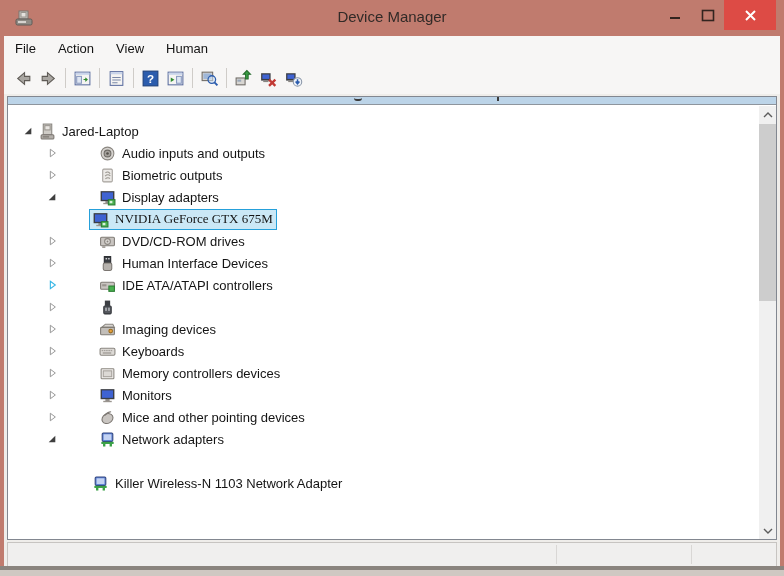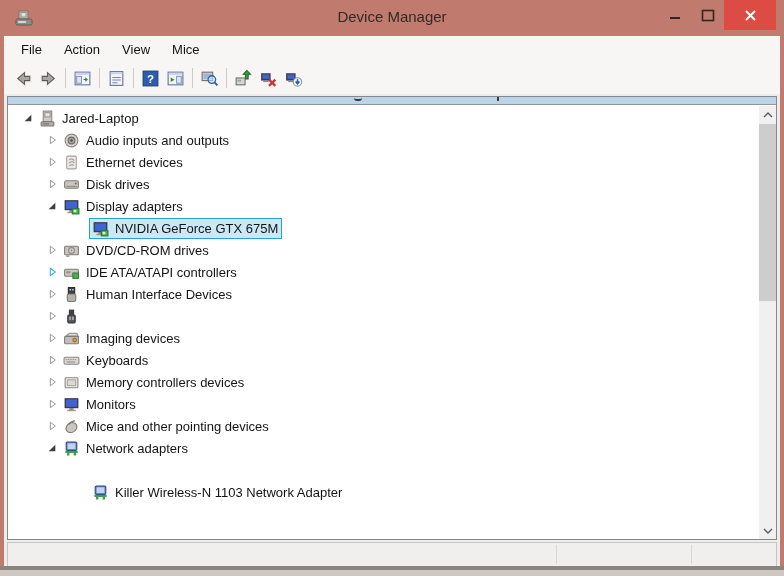--- a/index.html
+++ b/index.html
@@ -15,40 +15,40 @@
   .app-icon{position:absolute;left:13px;top:8px;width:22px;height:22px;}
   .title{position:absolute;left:0;right:0;top:8px;text-align:center;
     font-size:15px;color:#312a27;}
   .win-controls{position:absolute;right:8px;top:0;display:flex;align-items:flex-start;}
   .winbtn{height:30px;display:flex;align-items:center;justify-content:center;border:none;background:transparent;padding:0;cursor:default;}
   .btn-min,.btn-max{width:33px;}
   .btn-close{width:52px;background:var(--close,#dd4b45);}
   
   .app{position:absolute;left:4px;right:4px;top:36px;bottom:10px;background:#efedea;}
   .menubar{position:absolute;top:0;left:0;right:0;height:26px;background:#f7f6f5;
-    display:flex;align-items:center;padding-left:6px;}
+    display:flex;align-items:flex-start;}
   .menu-item{padding:5px 11px;font-size:13px;color:#131313;background:transparent;border:none;}
   .toolbar{position:absolute;top:26px;left:0;right:0;height:32px;background:#f7f6f5;
     display:flex;align-items:center;padding-left:7px;}
   .tb-btn{width:25px;height:25px;display:flex;align-items:center;justify-content:center;
     background:transparent;border:none;padding:0;}
   .tb-sep{width:1px;height:20px;background:#cfccc8;margin:0 4px;}
   
   .pane{position:absolute;left:3px;right:3px;top:60px;bottom:26px;background:#fff;
     border:1px solid #828790;}
   .header-strip{position:absolute;top:0;left:0;right:0;height:8px;
     background:var(--strip,#bcd4e8);border-bottom:1px solid #8e959d;overflow:hidden;}
   .remnant{position:absolute;background:#3c3c3c;}
-  .tree{position:absolute;top:9px;left:0;right:18px;bottom:0;overflow:hidden;padding-top:1px;}
+  .tree{position:absolute;top:9px;left:0;right:18px;bottom:0;overflow:hidden;padding-top:14px;}
   .row{height:22px;display:flex;align-items:center;}
-  .lv0{padding-left:12px;} .lv1{padding-left:36px;} .lv2{padding-left:65px;}
+  .lv0{padding-left:12px;} .lv1{padding-left:36px;gap:36px;} .lv2{padding-left:65px;}
   .arrow{width:16px;height:16px;flex:none;display:flex;align-items:center;justify-content:center;
     background:transparent;border:none;padding:0;}
   .row-inner{display:flex;align-items:center;padding:1px 3px 1px 2px;border:1px solid transparent;}
-  .row-inner.selected{background:var(--selfill,#cbe8f6);border-color:var(--selborder,#26a0da);}
+  .row-inner.selected{background:var(--selfill,#cbe8f6);border-color:var(--selborder,#26a0da);font-family:Liberation Serif, serif;}
   .icon16{width:17px;height:17px;flex:none;margin-right:6px;}
   .tlabel{font-size:13px;color:#141414;white-space:nowrap;}
   
   .vscroll{position:absolute;top:9px;right:0;bottom:0;width:17px;background:#f0f0f0;}
   .vs-btn{position:absolute;left:0;width:17px;height:17px;display:flex;align-items:center;
     justify-content:center;background:transparent;border:none;padding:0;color:#5c5c5c;}
   .vs-up{top:0;} .vs-down{bottom:0;}
   .vs-thumb{position:absolute;left:0;top:18px;height:177px;width:17px;background:#cdcdcd;}
   
   .statusbar{position:absolute;left:3px;right:3px;bottom:0;height:24px;background:#f0efee;
@@ -90,21 +90,21 @@
       </button>
     </div>
   </div>
 
   <div class="app">
 
     <div class="menubar" id="menubar">
         <button class="menu-item">File</button>
         <button class="menu-item">Action</button>
         <button class="menu-item">View</button>
-        <button class="menu-item">Mice</button>
+        <button class="menu-item">Human</button>
       </div>
 
     <div class="toolbar" id="toolbar">
         <button class="tb-btn">
           <svg width="19" height="19" viewBox="0 0 18 18">
             <path d="M10 3.5 L3.5 9 L10 14.5 V11 h5 V7 h-5 z" fill="#a9a6a1" stroke="#5f5b56"></path>
           </svg>
         </button>
         <button class="tb-btn">
           <svg width="19" height="19" viewBox="0 0 18 18">
@@ -221,36 +221,21 @@
             <button class="arrow">
               <svg width="10" height="10" viewBox="0 0 12 12">
                 <path d="M4 1.5 L10 6 L4 10.5 z" fill="#fff" stroke="#8f8f8f" stroke-width="1.1"></path>
               </svg>
             </button>
             <div class="row-inner">
               <svg class="icon16" viewBox="0 0 16 16">
                 <rect x="3.5" y="2" width="9" height="12" rx="1" fill="#eceae7" stroke="#a5a19c"></rect>
                 <path d="M6 5.5 q2.5 -2 4.5 0.8 M5.7 8.5 q2.6 -2.4 5 -0.2 M6 11.2 q2.2 -1.8 4.3 -0.4" stroke="#9a968f" fill="none"></path>
               </svg>
-              <span class="tlabel">Ethernet devices</span>
-            </div>
-          </div>
-          <div class="row lv1">
-            <button class="arrow">
-              <svg width="10" height="10" viewBox="0 0 12 12">
-                <path d="M4 1.5 L10 6 L4 10.5 z" fill="#fff" stroke="#8f8f8f" stroke-width="1.1"></path>
-              </svg>
-            </button>
-            <div class="row-inner">
-              <svg class="icon16" viewBox="0 0 16 16">
-                <rect x="1.5" y="4.5" width="13" height="7" rx="1.5" fill="#c9c5c1" stroke="#807c76"></rect>
-                <rect x="3" y="9.3" width="10" height="1" fill="#8f8b85"></rect>
-                <circle cx="12" cy="7" r="0.9" fill="#6e6a65"></circle>
-              </svg>
-              <span class="tlabel">Disk drives</span>
+              <span class="tlabel">Biometric outputs</span>
             </div>
           </div>
           <div class="row lv1">
             <button class="arrow">
               <svg width="10" height="10" viewBox="0 0 12 12">
                 <path d="M10 2 V10 H2 z" fill="#3f3f3f"></path>
               </svg>
             </button>
             <div class="row-inner">
               <svg class="icon16" viewBox="0 0 16 16">
@@ -290,46 +275,46 @@
                 <circle cx="8" cy="8" r="2.7" fill="#dedbd7" stroke="#8a8680"></circle>
                 <circle cx="8" cy="8" r="0.9" fill="#8a8680"></circle>
                 <rect x="3" y="12.5" width="3" height="1.5" fill="#9a958f"></rect>
               </svg>
               <span class="tlabel">DVD/CD-ROM drives</span>
             </div>
           </div>
           <div class="row lv1">
             <button class="arrow">
               <svg width="10" height="10" viewBox="0 0 12 12">
-                <path d="M4 1.5 L10 6 L4 10.5 z" fill="#fff" stroke="#35b5e5" stroke-width="1.3"></path>
-              </svg>
-            </button>
-            <div class="row-inner">
-              <svg class="icon16" viewBox="0 0 16 16">
-                <rect x="1.5" y="5" width="13" height="6.5" rx="1" fill="#c9c5c1" stroke="#807c76"></rect>
-                <rect x="3" y="6.8" width="4" height="2" fill="#9a958f"></rect>
-                <rect x="9.3" y="8.5" width="5.2" height="5" fill="#49b04f" stroke="#2c7d33"></rect>
-              </svg>
-              <span class="tlabel">IDE ATA/ATAPI controllers</span>
-            </div>
-          </div>
-          <div class="row lv1">
-            <button class="arrow">
-              <svg width="10" height="10" viewBox="0 0 12 12">
                 <path d="M4 1.5 L10 6 L4 10.5 z" fill="#fff" stroke="#8f8f8f" stroke-width="1.1"></path>
               </svg>
             </button>
             <div class="row-inner">
               <svg class="icon16" viewBox="0 0 16 16">
                 <rect x="5" y="1.5" width="6" height="6" fill="#3c3f44" stroke="#26282c"></rect>
                 <rect x="6.2" y="2.8" width="1.4" height="1.4" fill="#cfd2d6"></rect>
                 <rect x="8.6" y="2.8" width="1.4" height="1.4" fill="#cfd2d6"></rect>
                 <rect x="4" y="7.5" width="8" height="7" rx="1.5" fill="#b6b2ad" stroke="#7b7671"></rect>
               </svg>
               <span class="tlabel">Human Interface Devices</span>
+            </div>
+          </div>
+          <div class="row lv1">
+            <button class="arrow">
+              <svg width="10" height="10" viewBox="0 0 12 12">
+                <path d="M4 1.5 L10 6 L4 10.5 z" fill="#fff" stroke="#35b5e5" stroke-width="1.3"></path>
+              </svg>
+            </button>
+            <div class="row-inner">
+              <svg class="icon16" viewBox="0 0 16 16">
+                <rect x="1.5" y="5" width="13" height="6.5" rx="1" fill="#c9c5c1" stroke="#807c76"></rect>
+                <rect x="3" y="6.8" width="4" height="2" fill="#9a958f"></rect>
+                <rect x="9.3" y="8.5" width="5.2" height="5" fill="#49b04f" stroke="#2c7d33"></rect>
+              </svg>
+              <span class="tlabel">IDE ATA/ATAPI controllers</span>
             </div>
           </div>
           <div class="row lv1">
             <button class="arrow">
               <svg width="10" height="10" viewBox="0 0 12 12">
                 <path d="M4 1.5 L10 6 L4 10.5 z" fill="#fff" stroke="#8f8f8f" stroke-width="1.1"></path>
               </svg>
             </button>
             <div class="row-inner">
               <svg class="icon16" viewBox="0 0 16 16">

